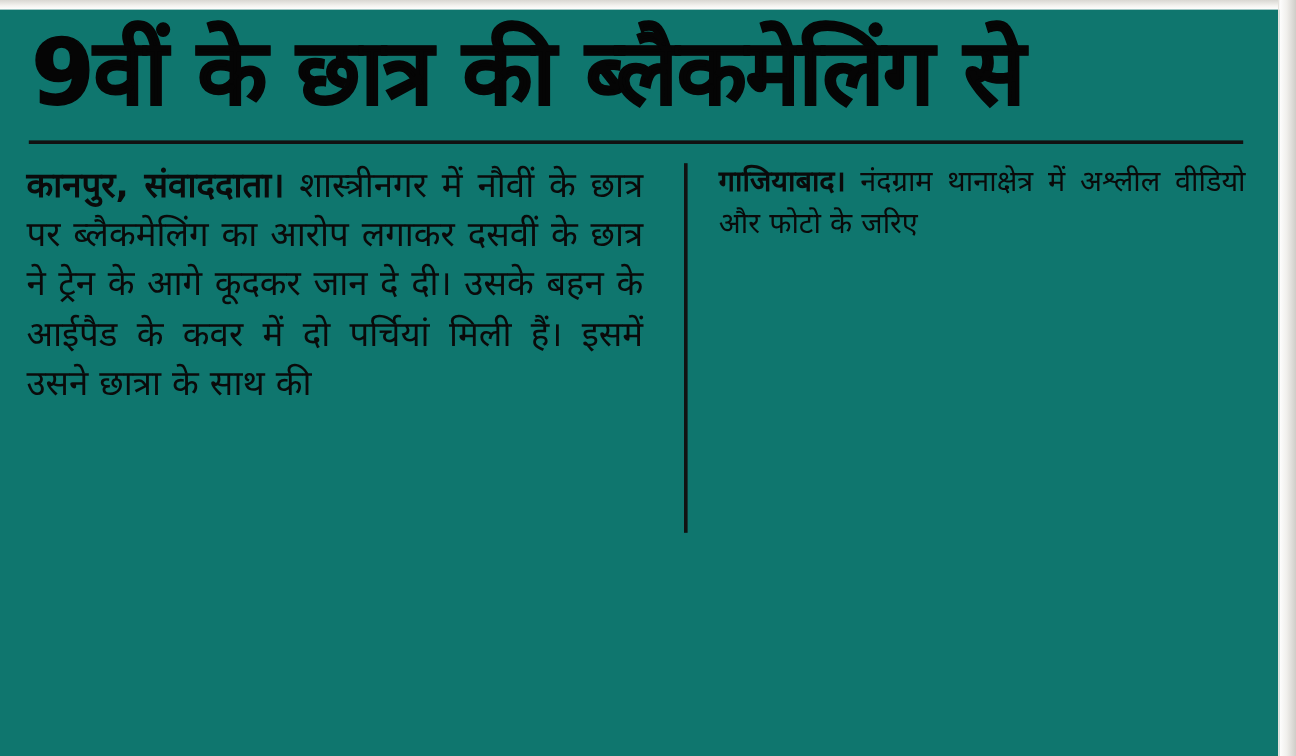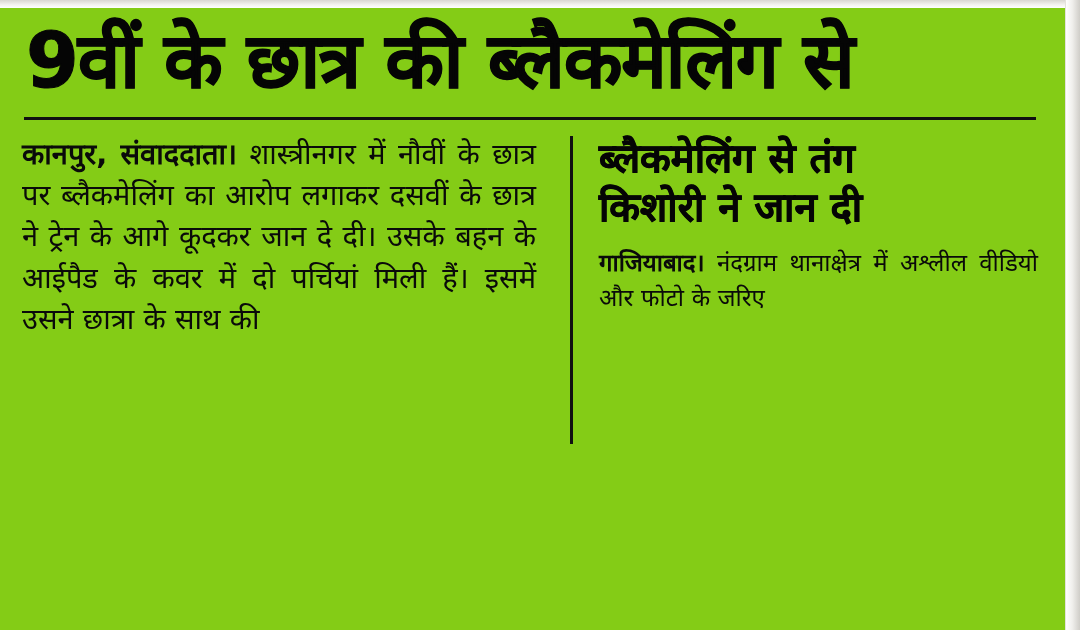--- a/index.html
+++ b/index.html
@@ -12,21 +12,21 @@
     height: 630px;
     overflow: hidden;
     font-family: "Liberation Serif", serif;
     color: #000000;
   }
 
   .page {
     position: relative;
     width: 1080px;
     height: 630px;
-    background: #84cc16;
+    background: #0f766e;
     box-sizing: border-box;
     overflow: hidden;
   }
 
   
   .page-edge {
     position: absolute;
     top: 0;
     right: 0;
     width: 14px;
@@ -174,24 +174,20 @@
       <div class="col-left">
         <p class="body-text">
           <span class="lead">कानपुर, संवाददाता।</span>
           <span>शास्त्रीनगर में नौवीं के छात्र पर ब्लैकमेलिंग का आरोप लगाकर दसवीं के छात्र ने ट्रेन के आगे कूदकर जान दे दी। उसके बहन के आईपैड के कवर में दो पर्चियां मिली हैं। इसमें उसने छात्रा के साथ की</span>
         </p>
       </div>
 
       <div class="col-divider"></div>
 
       <div class="col-right">
-        <h2 class="sub-headline">
-          <span class="line">ब्लैकमेलिंग से तंग</span>
-          <span class="line">किशोरी ने जान दी</span>
-        </h2>
         <p class="body-text-right">
           <span class="lead">गाजियाबाद।</span>
           <span>नंदग्राम थानाक्षेत्र में अश्लील वीडियो और फोटो के जरिए</span>
         </p>
       </div>
 
     </div>
   </div>
 
   <div class="clip-fade"></div>

